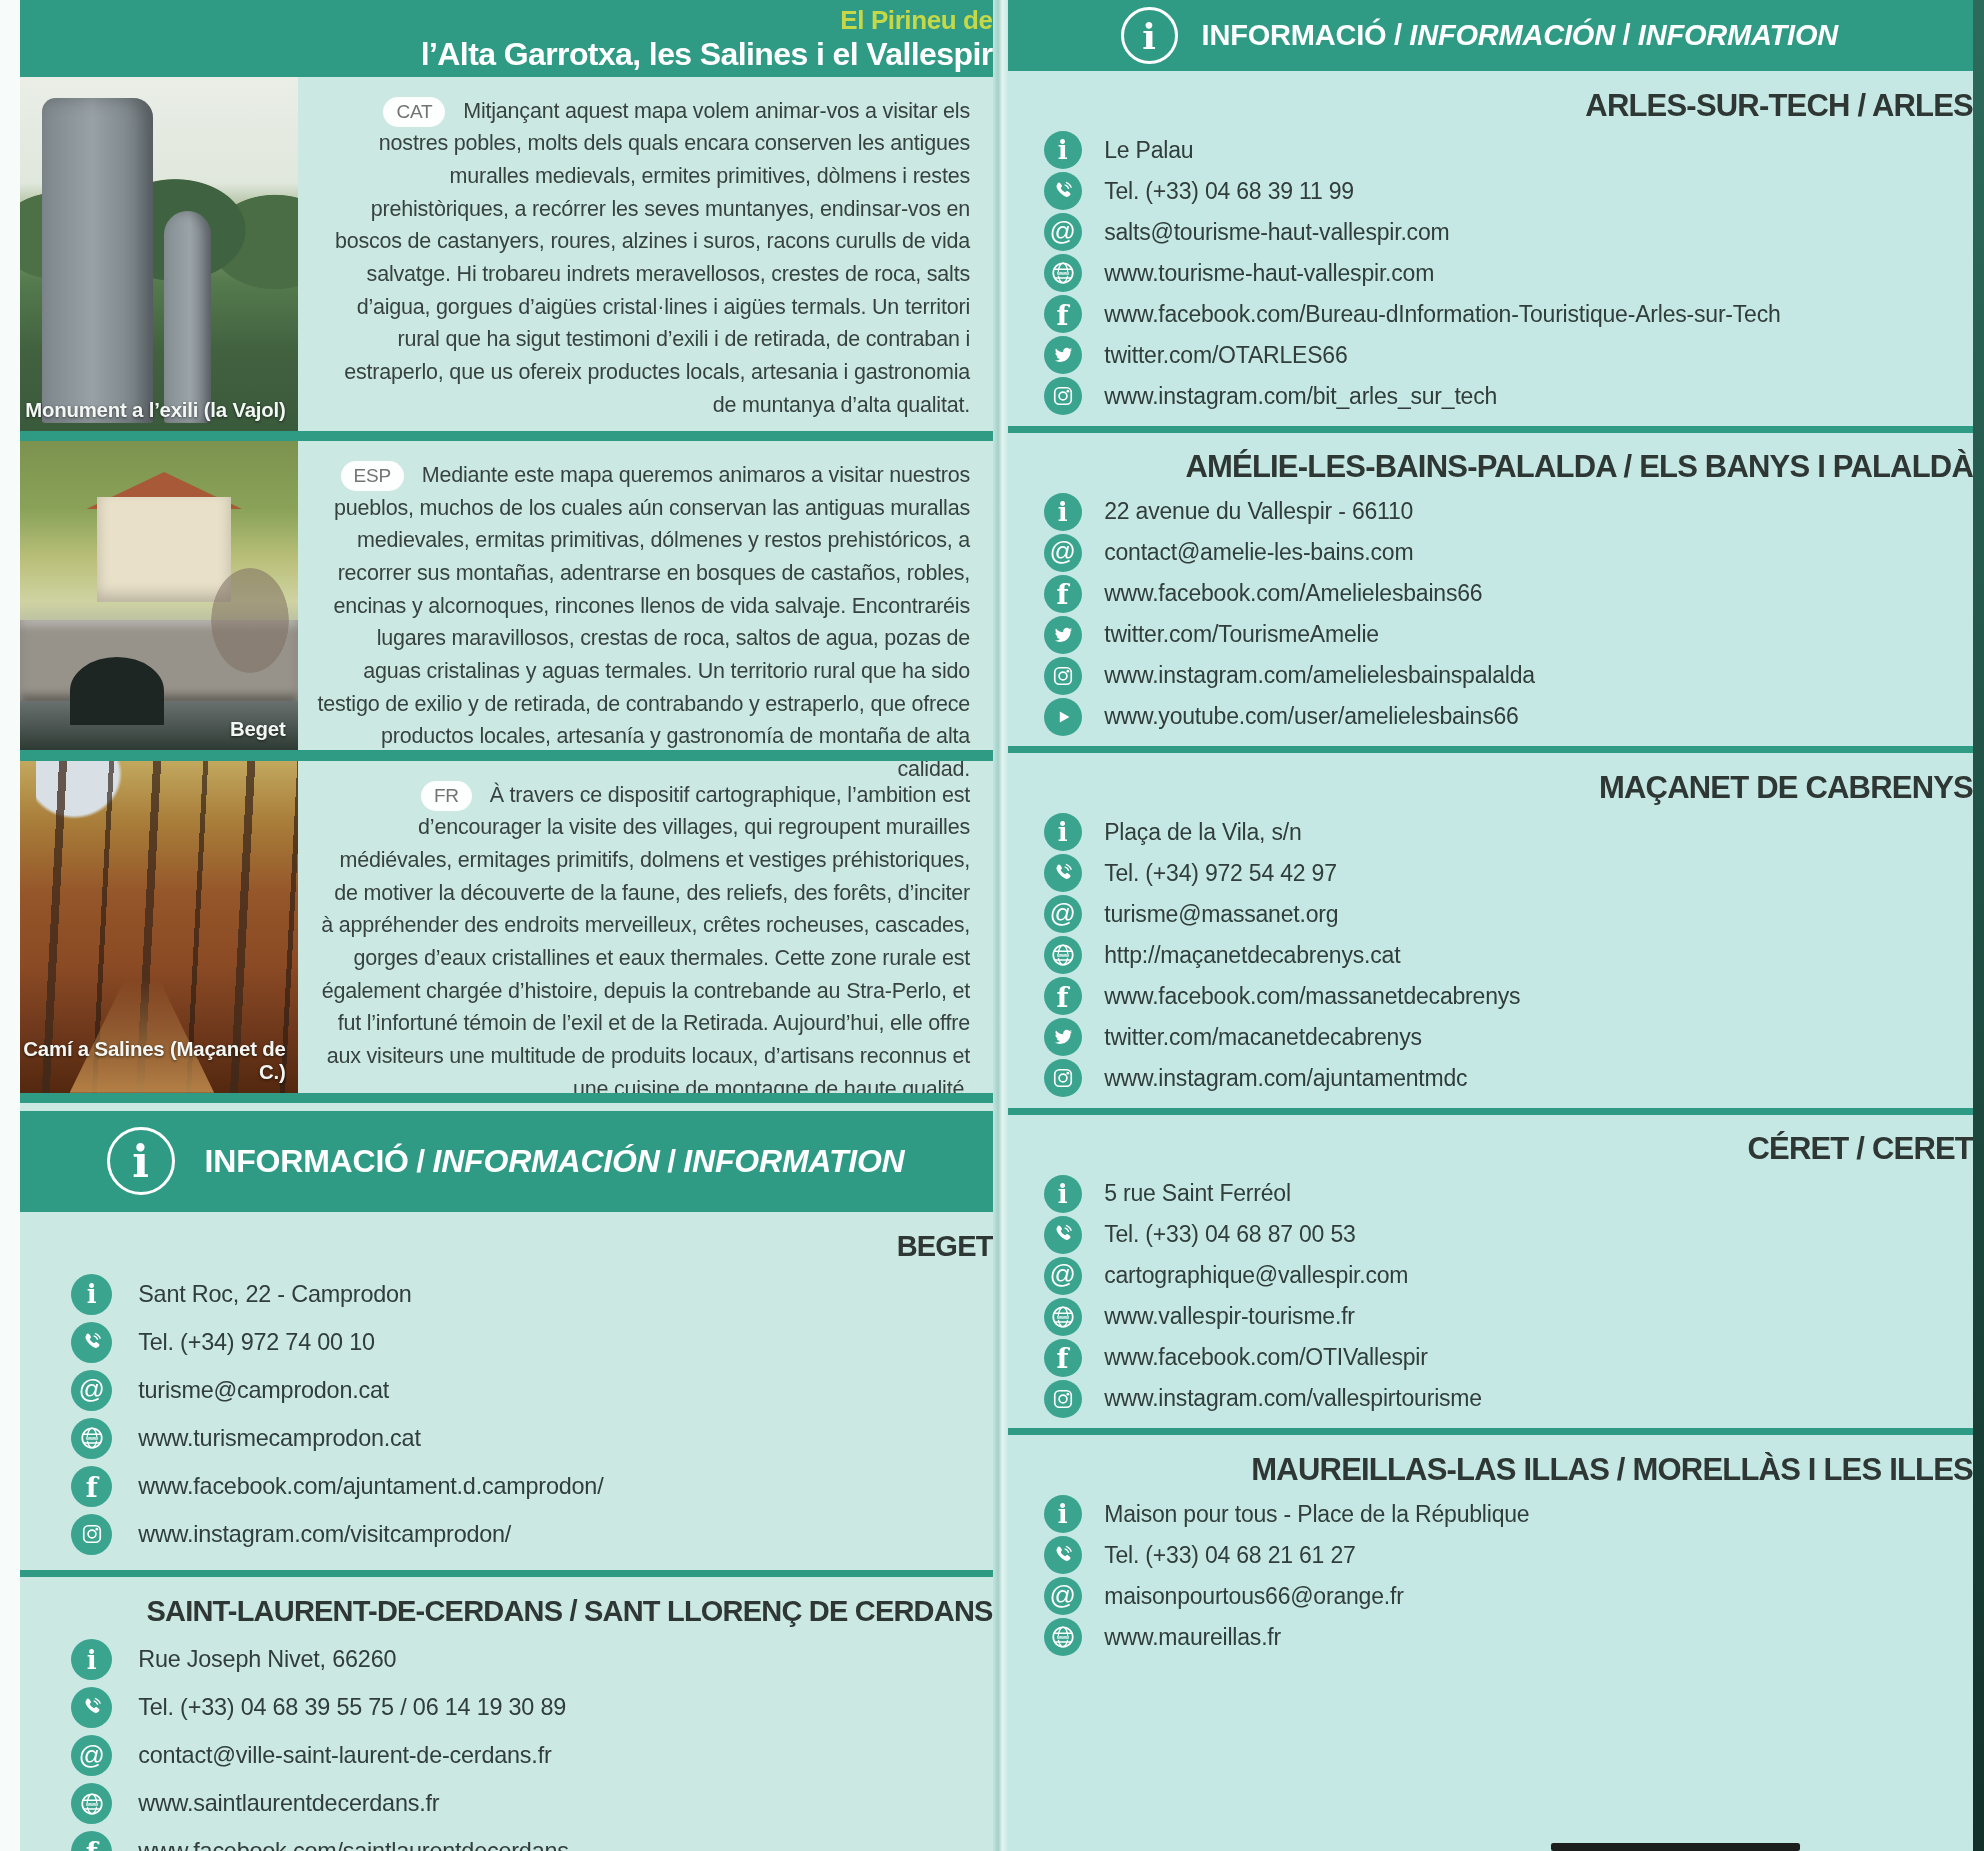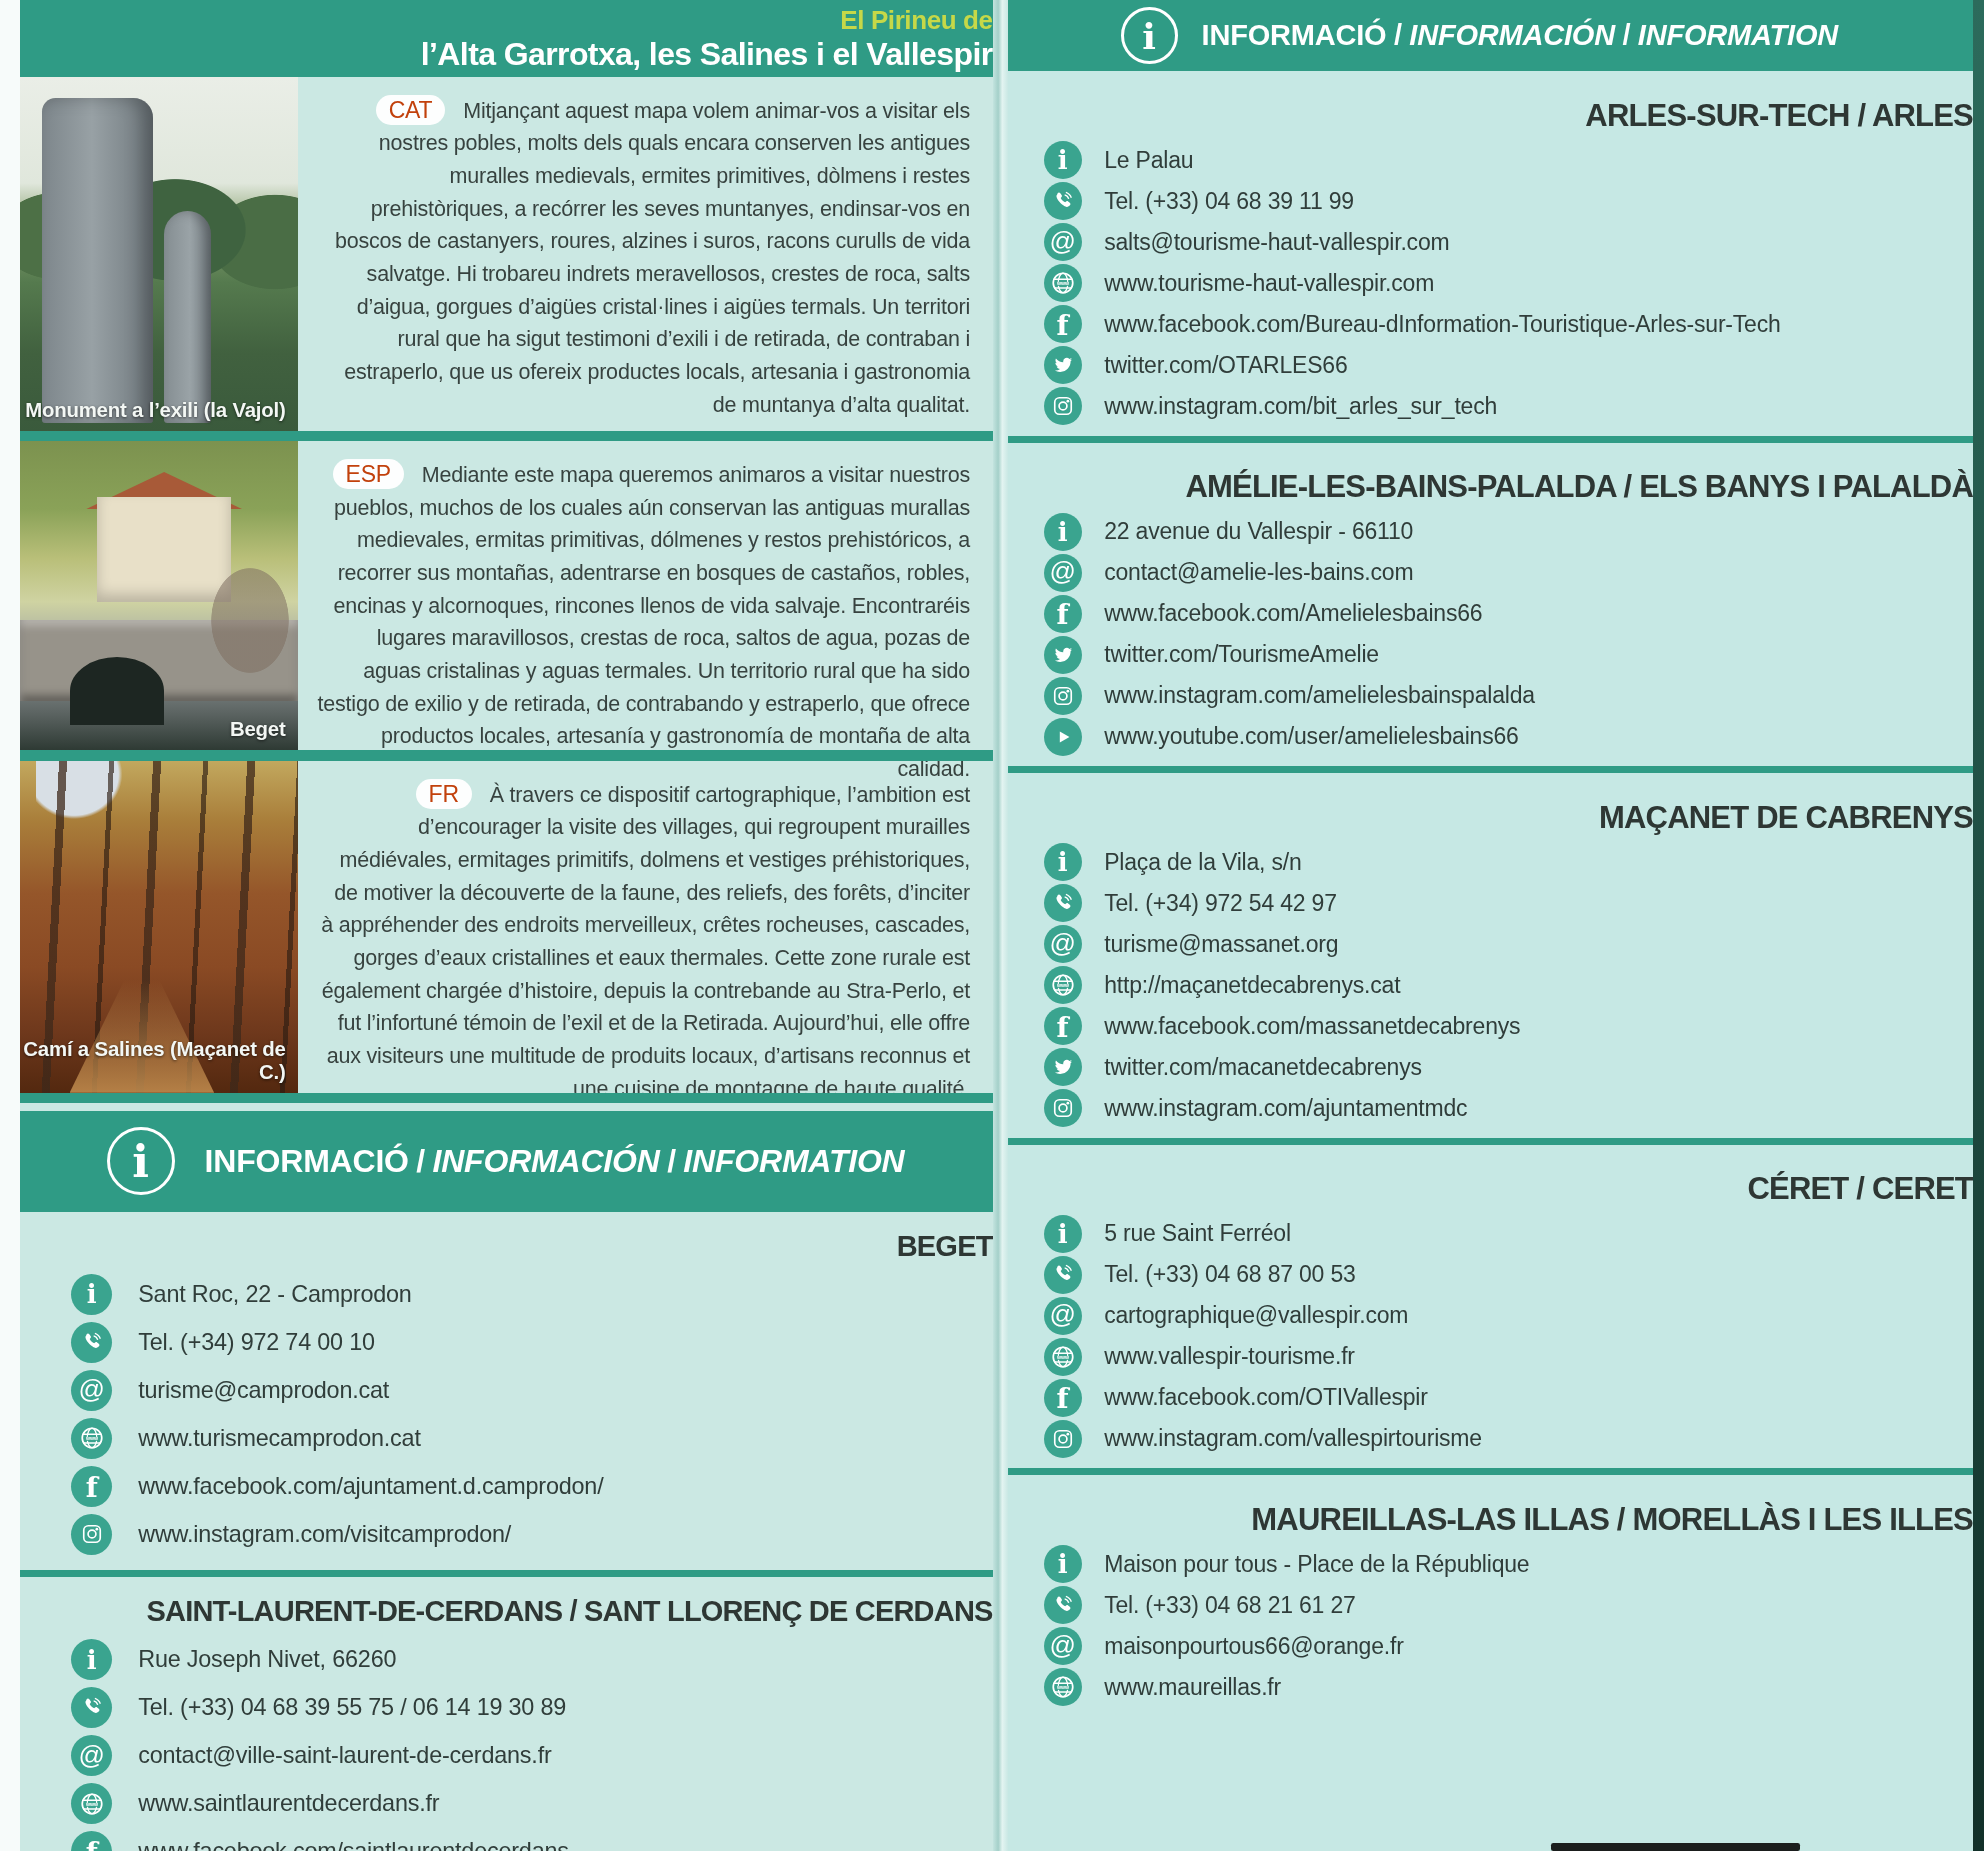--- a/index.html
+++ b/index.html
@@ -19,22 +19,22 @@
   .t2{color:#ffffff;font-size:32px;font-weight:bold;letter-spacing:-0.6px;line-height:38px;margin-left:29px;}
   
   .intro-row{display:flex;flex-shrink:0;}
   .intro-row.r1{height:354px;}
   .intro-row.r2{height:309px;}
   .intro-row.r3{height:332px;}
   .photo{width:278px;flex-shrink:0;position:relative;overflow:hidden;font-weight:bold;}
   .photo figcaption{position:absolute;bottom:9px;right:12px;color:#f3f7f4;font-size:20.4px;
       text-shadow:0 0.8px 3px rgba(0,0,0,.6);letter-spacing:-0.2px;}
   .intro-text{flex:1;padding:18px 22.6px 0 19.6px;font-size:21.5px;line-height:1.52;color:#37423f;letter-spacing:-0.2px;}
-  .lang-pill{display:inline-block;background:#fdfefe;color:#c2410c;border-radius:18px;
-      padding:0 13px;font-size:23px;line-height:30px;margin-right:12px;}
+  .lang-pill{display:inline-block;background:#fdfefe;color:#737373;border-radius:18px;
+      padding:0 13px;font-size:19px;line-height:30px;margin-right:12px;}
   .hdiv{height:10.6px;background:#2f9b85;flex-shrink:0;}
   .gap{height:7.5px;flex-shrink:0;}
   
   .photo-monument{background:linear-gradient(180deg,#eaeee7 0%,#e0e7dc 30%,#8aa272 42%,#557a4e 58%,#41613f 78%,#3a5a3c 100%);}
   .photo-monument .trees{position:absolute;top:28%;left:-10%;width:120%;height:34%;
       background:radial-gradient(ellipse 30% 60% at 20% 50%,#4d7046 60%,transparent 61%),
                  radial-gradient(ellipse 35% 70% at 55% 45%,#3f6340 60%,transparent 61%),
                  radial-gradient(ellipse 32% 65% at 85% 55%,#4a6d45 60%,transparent 61%);}
   .photo-monument .statue{position:absolute;left:8%;top:6%;width:40%;height:92%;
       background:linear-gradient(90deg,#7d868b 0%,#98a1a5 45%,#6f787d 100%);
@@ -84,21 +84,21 @@
   .ga{font-size:26px;line-height:1;font-weight:normal;margin-top:-2.3px;}
   .gf{font-family:"DejaVu Serif",serif;font-weight:bold;font-size:28px;line-height:1;margin-top:3px;}
   
   .lsec{padding-left:32px;}
   .lsec .sec-title{font-size:29px;margin:18px 0 7.5px 0;}
   .lsec .crow{height:48px;padding-left:19.6px;gap:26px;}
   .lsec .cicon{width:41px;height:41px;}
   .lsec .ctext{font-size:23.4px;}
   .lsec + .lsec{border-top:7.5px solid #2f9b85;margin-top:12px;}
   
-  .rsec{padding:19px 0 9px 36px;}
+  .rsec{padding:9px 0 9px 36px;}
   .rsec .sec-title{margin:7.5px 0 6px 0;}
   .rsec .crow{height:41px;gap:22.6px;}
   .rsec .cicon{width:38px;height:38px;}
   .rsec .ctext{font-size:23px;}
   .rsec + .rsec{border-top:7.5px solid #2f9b85;}
   .rsec.fill{flex:1;}
   .smudge{position:absolute;bottom:0;right:173px;width:249px;height:8.3px;background:#1b1e1d;border-radius:2.3px;}
 </style>
 </head>
 <body>

